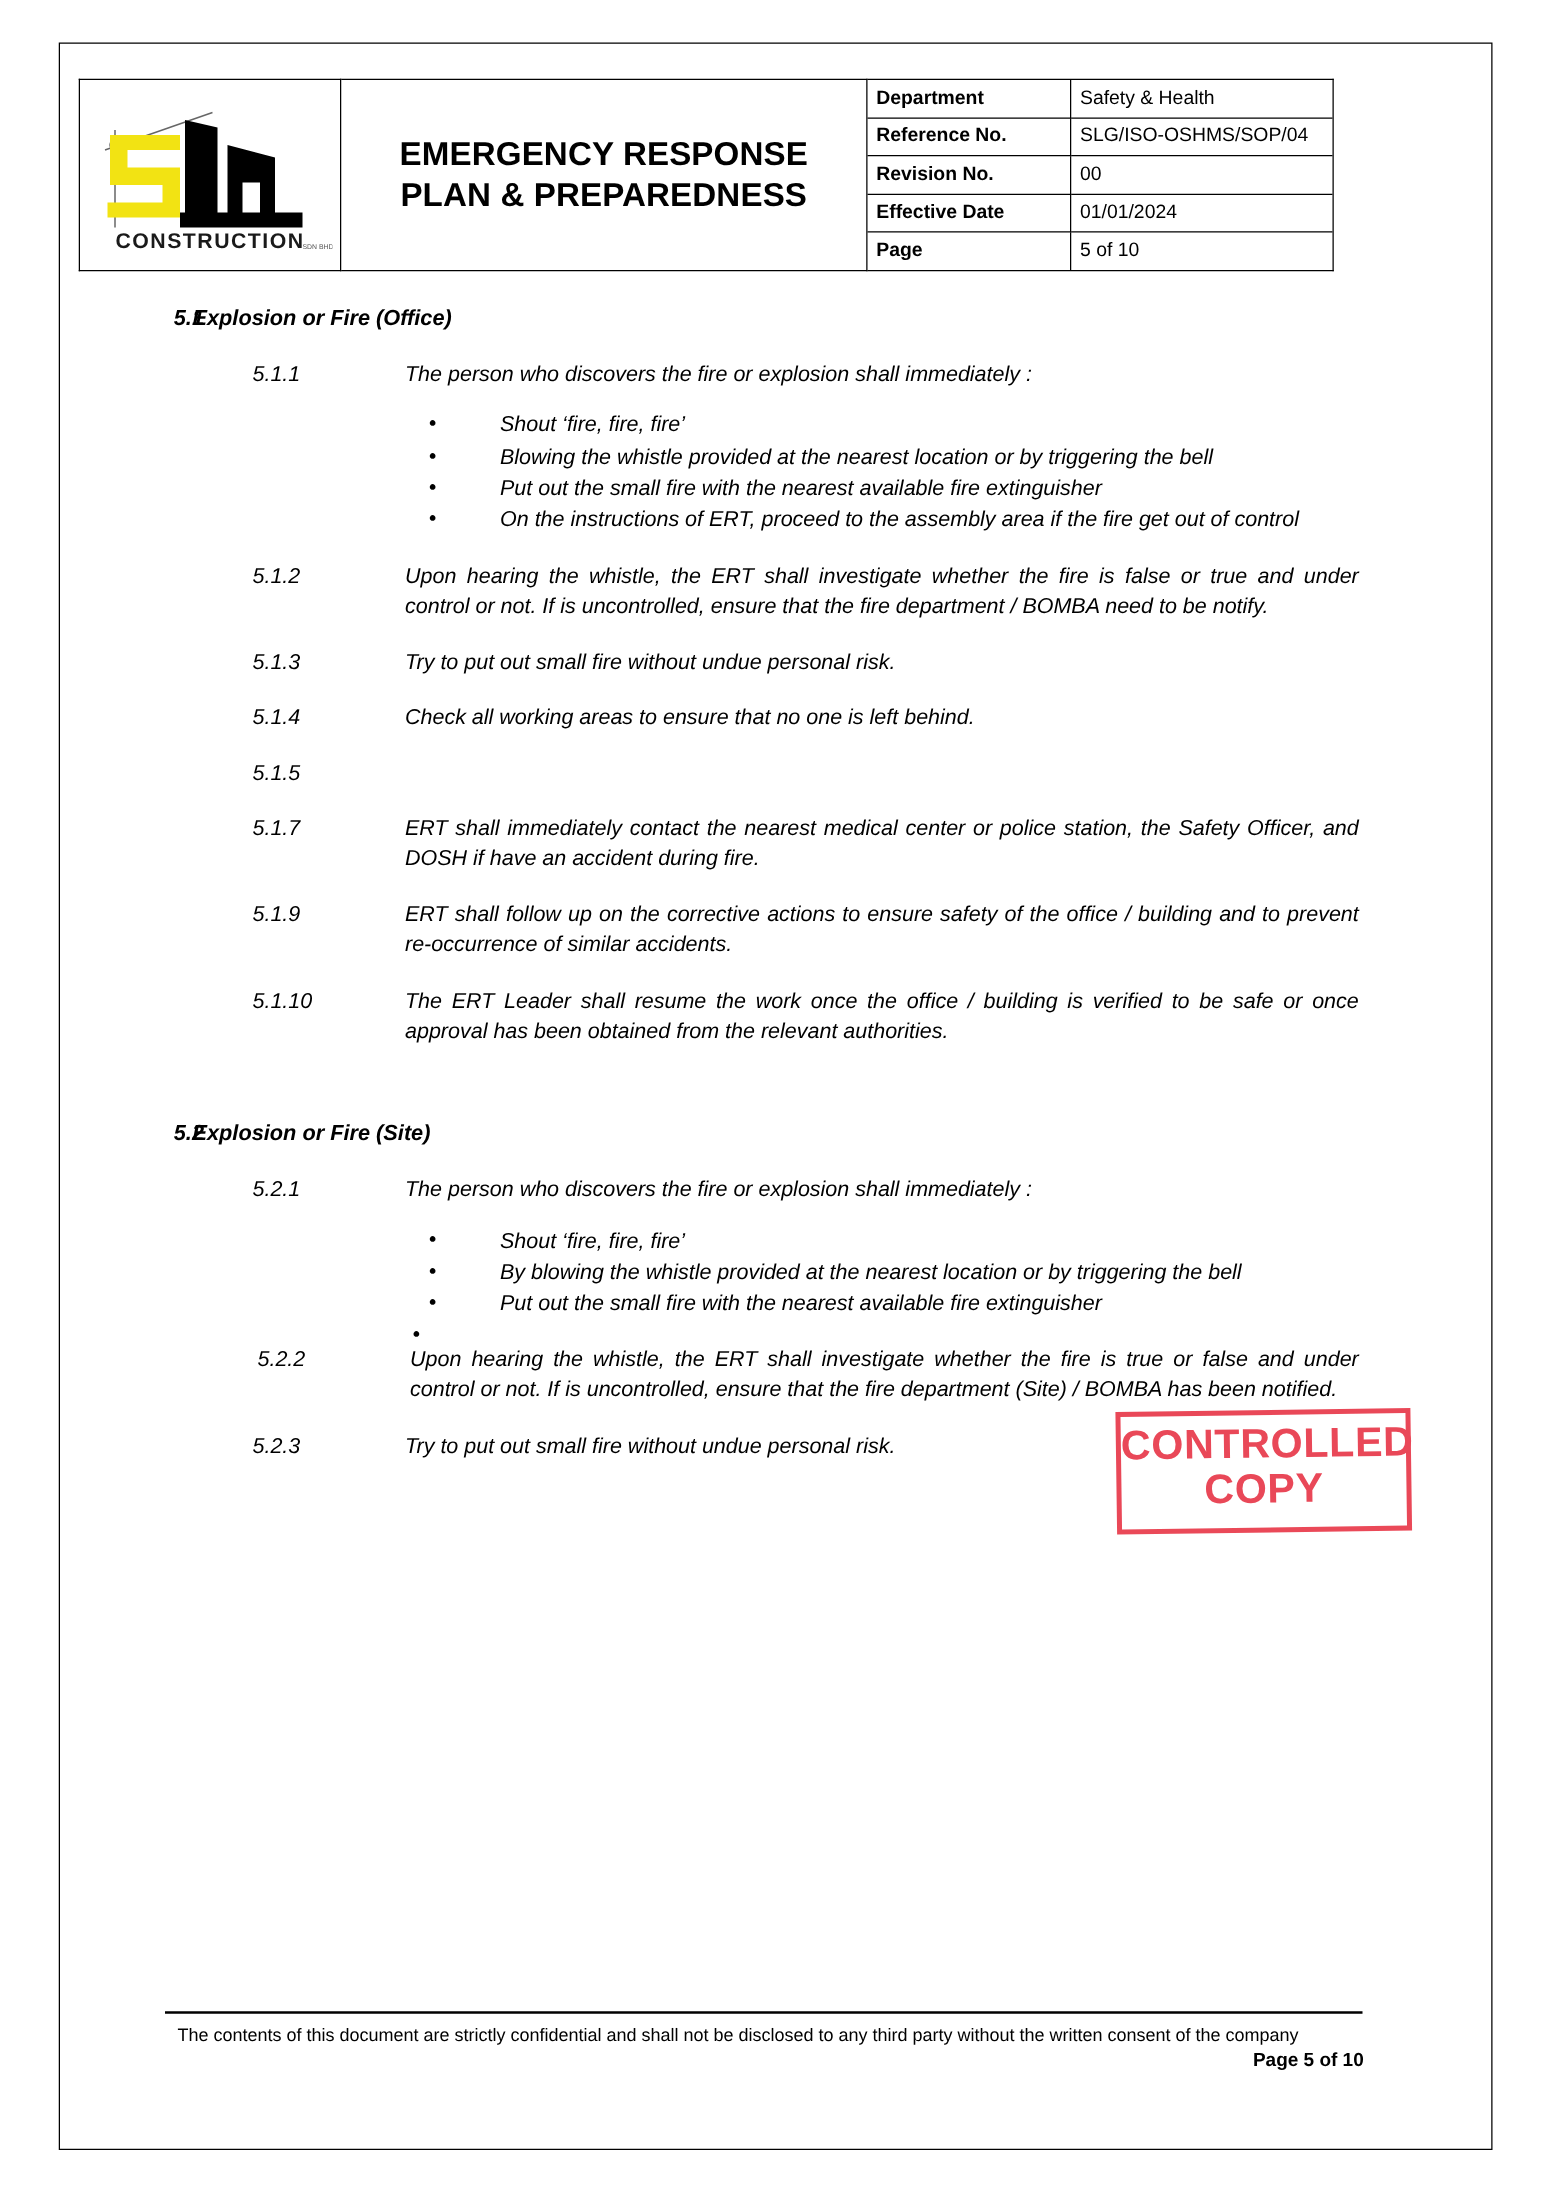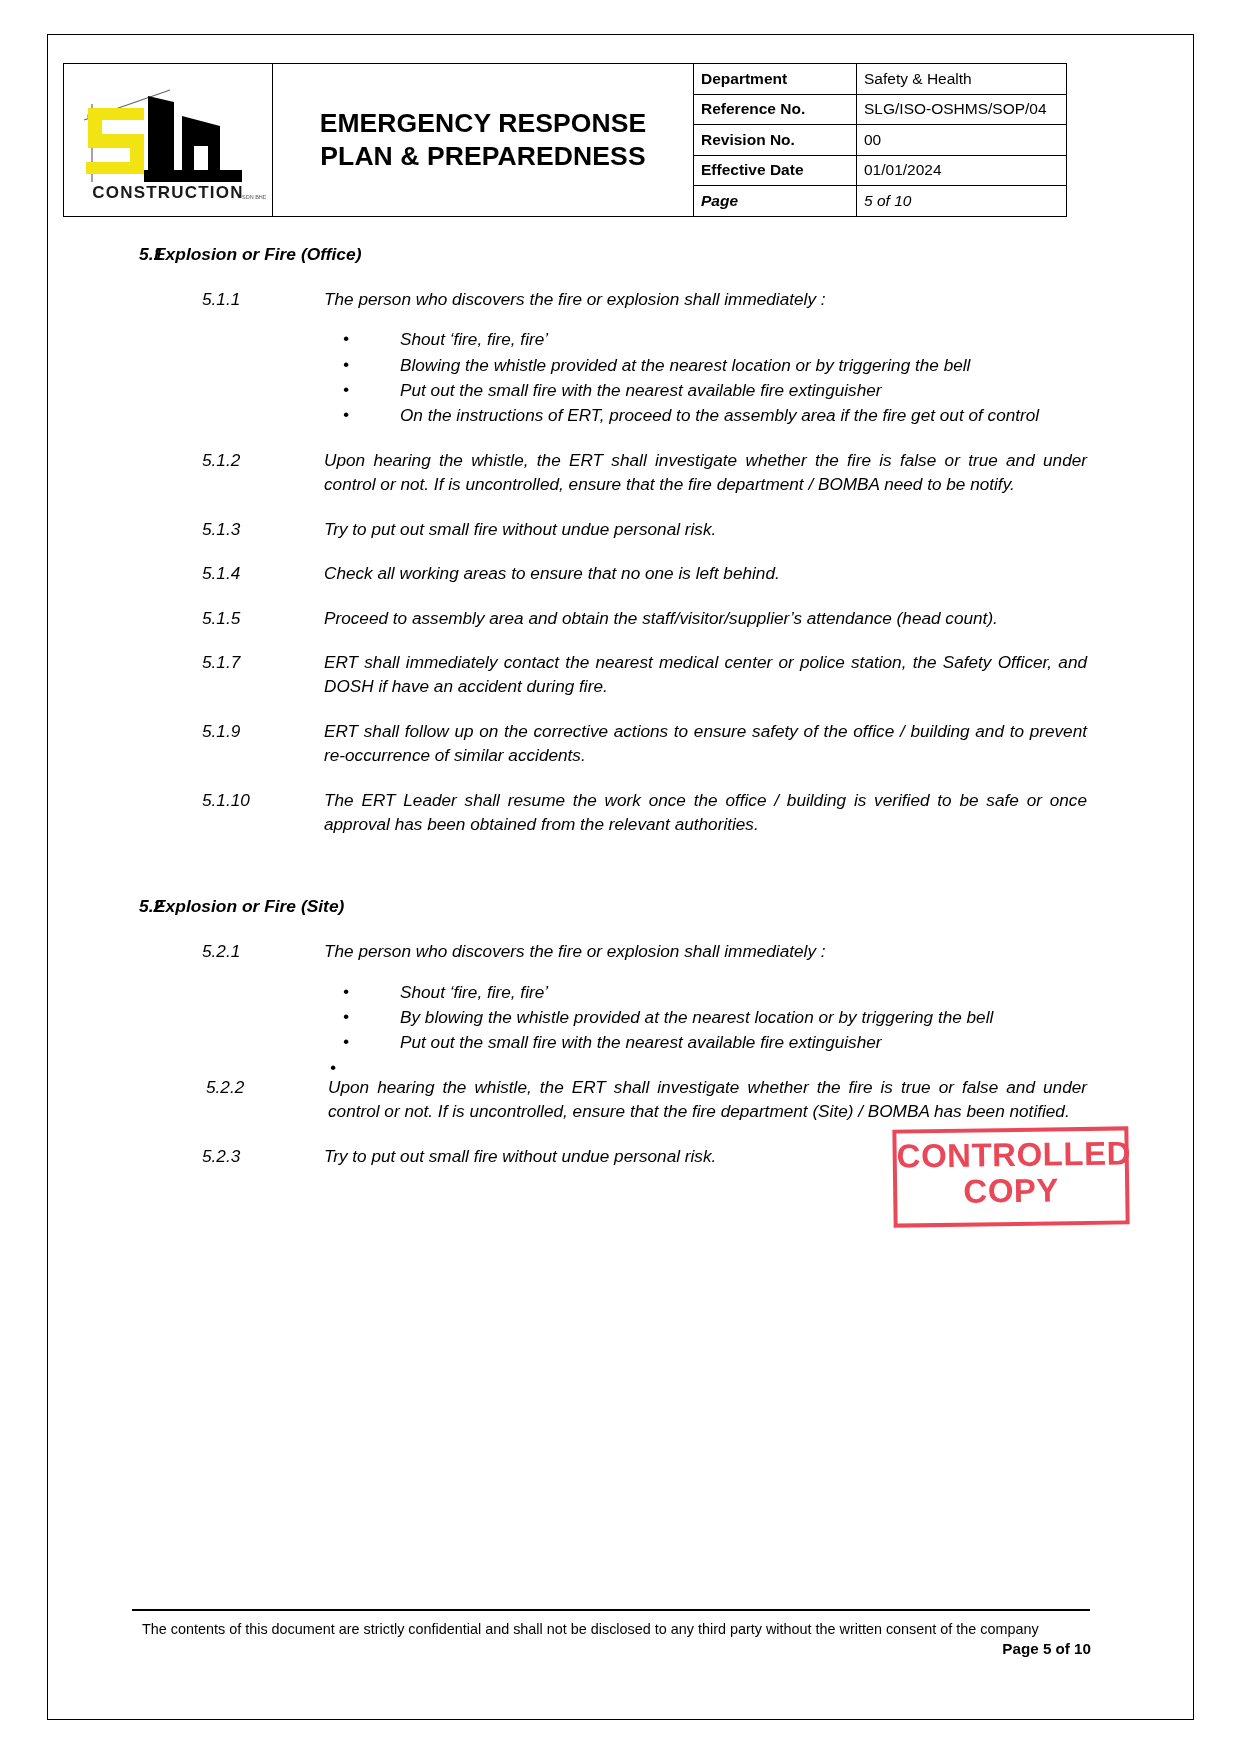--- a/index.html
+++ b/index.html
@@ -75,21 +75,21 @@
     padding: 1px 7px;
     line-height: 1.15;
     white-space: nowrap;
     overflow: hidden;
   }
   .meta-table td.k {
     width: 148px;
     font-weight: bold;
   }
   .meta-table tr:first-child td { border-top: none; }
-  .meta-table tr:last-child td { border-bottom: none; font-style: italic; }
+  .meta-table tr:last-child td { border-bottom: none; }
   .meta-table td:first-child { border-left: none; }
   .meta-table td:last-child { border-right: none; }
 
   
   .logo-box {
     position: relative;
     width: 196px;
     height: 132px;
     margin: 0 auto;
   }
@@ -290,21 +290,20 @@
       <span class="ctxt">Try to put out small fire without undue personal risk.</span>
     </div>
 
     <div class="clause">
       <span class="cnum">5.1.4</span>
       <span class="ctxt">Check all working areas to ensure that no one is left behind.</span>
     </div>
 
     <div class="clause">
       <span class="cnum">5.1.5</span>
-      <span class="ctxt">Proceed to assembly area and obtain the staff/visitor/supplier’s attendance (head count).</span>
     </div>
 
 
     <div class="clause justify">
       <span class="cnum">5.1.7</span>
       <span class="ctxt">ERT shall immediately contact the nearest medical center or police station, the Safety Officer, and DOSH if have an accident during fire.</span>
     </div>
 
 
     <div class="clause justify">

